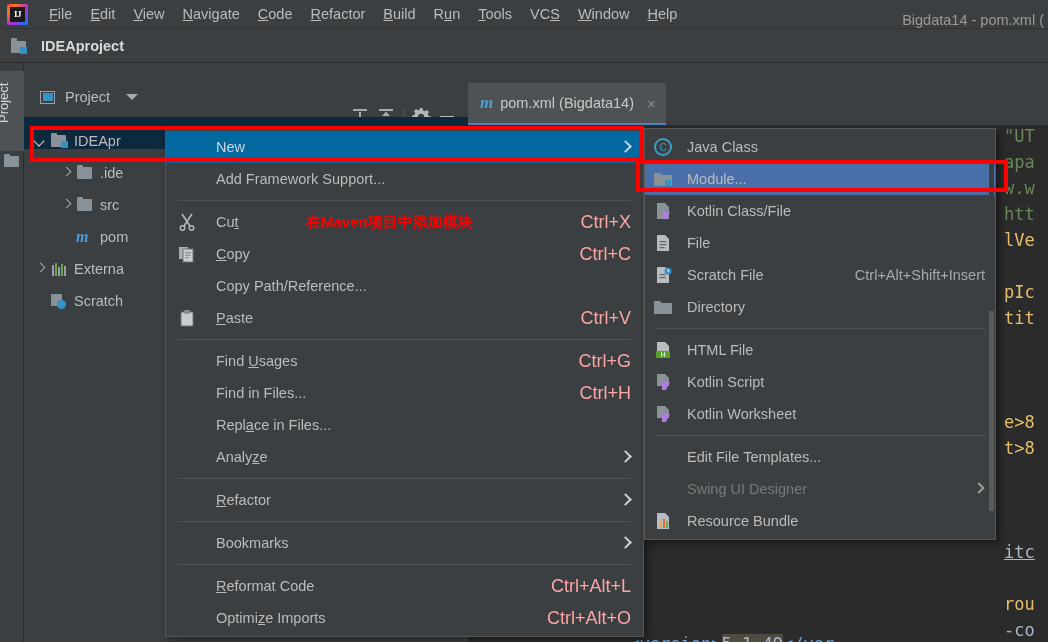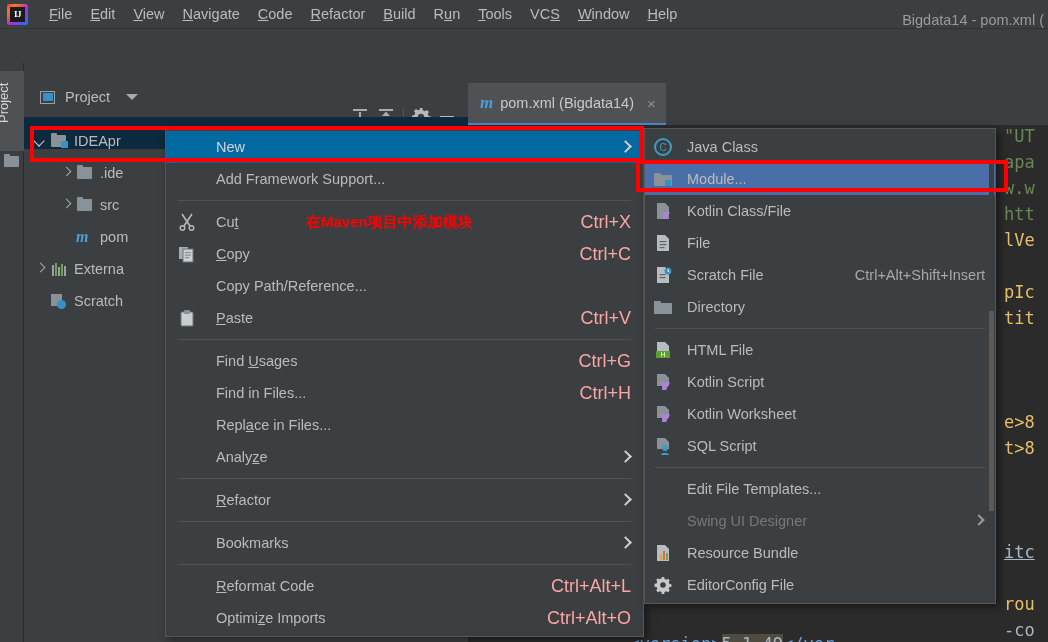--- a/index.html
+++ b/index.html
@@ -265,20 +265,27 @@
         <div class="menuitem"><span class="mn">B</span>uild</div>
         <div class="menuitem">R<span class="mn">u</span>n</div>
         <div class="menuitem"><span class="mn">T</span>ools</div>
         <div class="menuitem">VC<span class="mn">S</span></div>
         <div class="menuitem"><span class="mn">W</span>indow</div>
         <div class="menuitem"><span class="mn">H</span>elp</div>
       </div>
     <div class="win-title">Bigdata14 - pom.xml (</div>
   </div>
 
+  <div class="navbar">
+    <div class="ic" style="width:18px;">
+      <span class="folder" style="top:3px;"></span>
+        <span class="badge-blue" style="right:1px;bottom:0px;"></span>
+    </div>
+    <span class="crumb-label">IDEAproject</span>
+  </div>
 
   <div class="stripe">
     <div class="stripe-btn">
       <span>Project</span>
     </div>
     <div class="stripe-folder">
       <span class="folder" style="left:0;top:1px;width:15px;height:11px;background:#8a9299;"></span>
     </div>
   </div>
 
@@ -558,51 +565,36 @@
           </svg></span>
         <span class="sub-label">Kotlin Script</span>
       </div>
       <div class="sub-item">
         <span class="sub-ico"><svg viewBox="0 0 20 20" width="20" height="20">
             <path d="M4 2h8l4 4v8H4z" fill="#8a9299"></path>
             <polygon points="9,10 17,10 13,18 9,18" fill="#b07fdb"></polygon>
           </svg></span>
         <span class="sub-label">Kotlin Worksheet</span>
       </div>
-      <div class="sub-item">
-        <span class="sub-ico"><svg viewBox="0 0 20 20" width="20" height="20">
-            <path d="M4 2h8l4 4v7H4z" fill="#8a9299"></path>
-            <circle cx="12" cy="12" r="3" fill="#3b9ec4"></circle>
-            <path d="M8 19c0-3 8-3 8 0z" fill="#3b9ec4"></path>
-          </svg></span>
-        <span class="sub-label">SQL Script</span>
-      </div>
       <div class="sub-sep"></div>
       <div class="sub-item">
         <span class="sub-ico"></span>
         <span class="sub-label">Edit File Templates...</span>
       </div>
       <div class="sub-item disabled">
         <span class="sub-ico"></span>
         <span class="sub-label">Swing UI Designer</span>
         <span class="sub-arrow"></span>
       </div>
       <div class="sub-item">
         <span class="sub-ico"><svg viewBox="0 0 20 20" width="20" height="20">
             <path d="M4 2h8l4 4v12H4z" fill="#b8bdc1"></path>
             <rect x="7" y="11" width="2" height="6" fill="#e8a33d"></rect>
             <rect x="10" y="8" width="2" height="9" fill="#e06c3b"></rect>
             <rect x="13" y="10" width="2" height="7" fill="#6aa84f"></rect>
           </svg></span>
         <span class="sub-label">Resource Bundle</span>
       </div>
-      <div class="sub-item">
-        <span class="sub-ico"><svg viewBox="0 0 20 20" width="20" height="20">
-            <path fill="#c5cacd" d="M8.8 2h2.4l.35 2 1.8.75 1.7-1.05 1.7 1.7-1.05 1.7.75 1.8 2 .35v2.4l-2 .35-.75 1.8 1.05 1.7-1.7 1.7-1.7-1.05-1.8.75-.35 2H8.8l-.35-2-1.8-.75-1.7 1.05-1.7-1.7 1.05-1.7-.75-1.8-2-.35V8.8l2-.35.75-1.8-1.05-1.7 1.7-1.7 1.7 1.05 1.8-.75z"></path>
-            <circle cx="10" cy="10" r="2.8" fill="#3c3f41"></circle>
-          </svg></span>
-        <span class="sub-label">EditorConfig File</span>
-      </div>
     </div>
 
   <div class="redbox" id="redbox-new"></div>
   <div class="redbox" id="redbox-module"></div>
 </div>
 
 </body></html>

